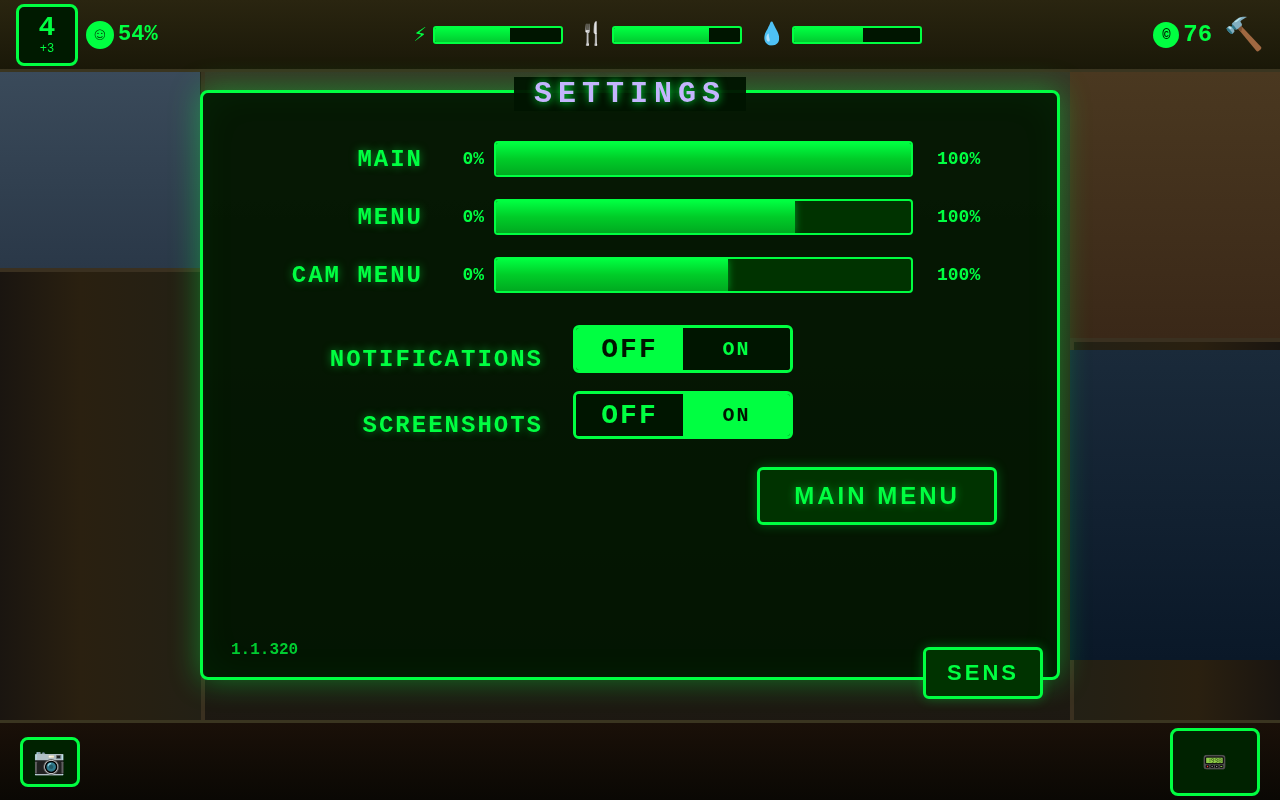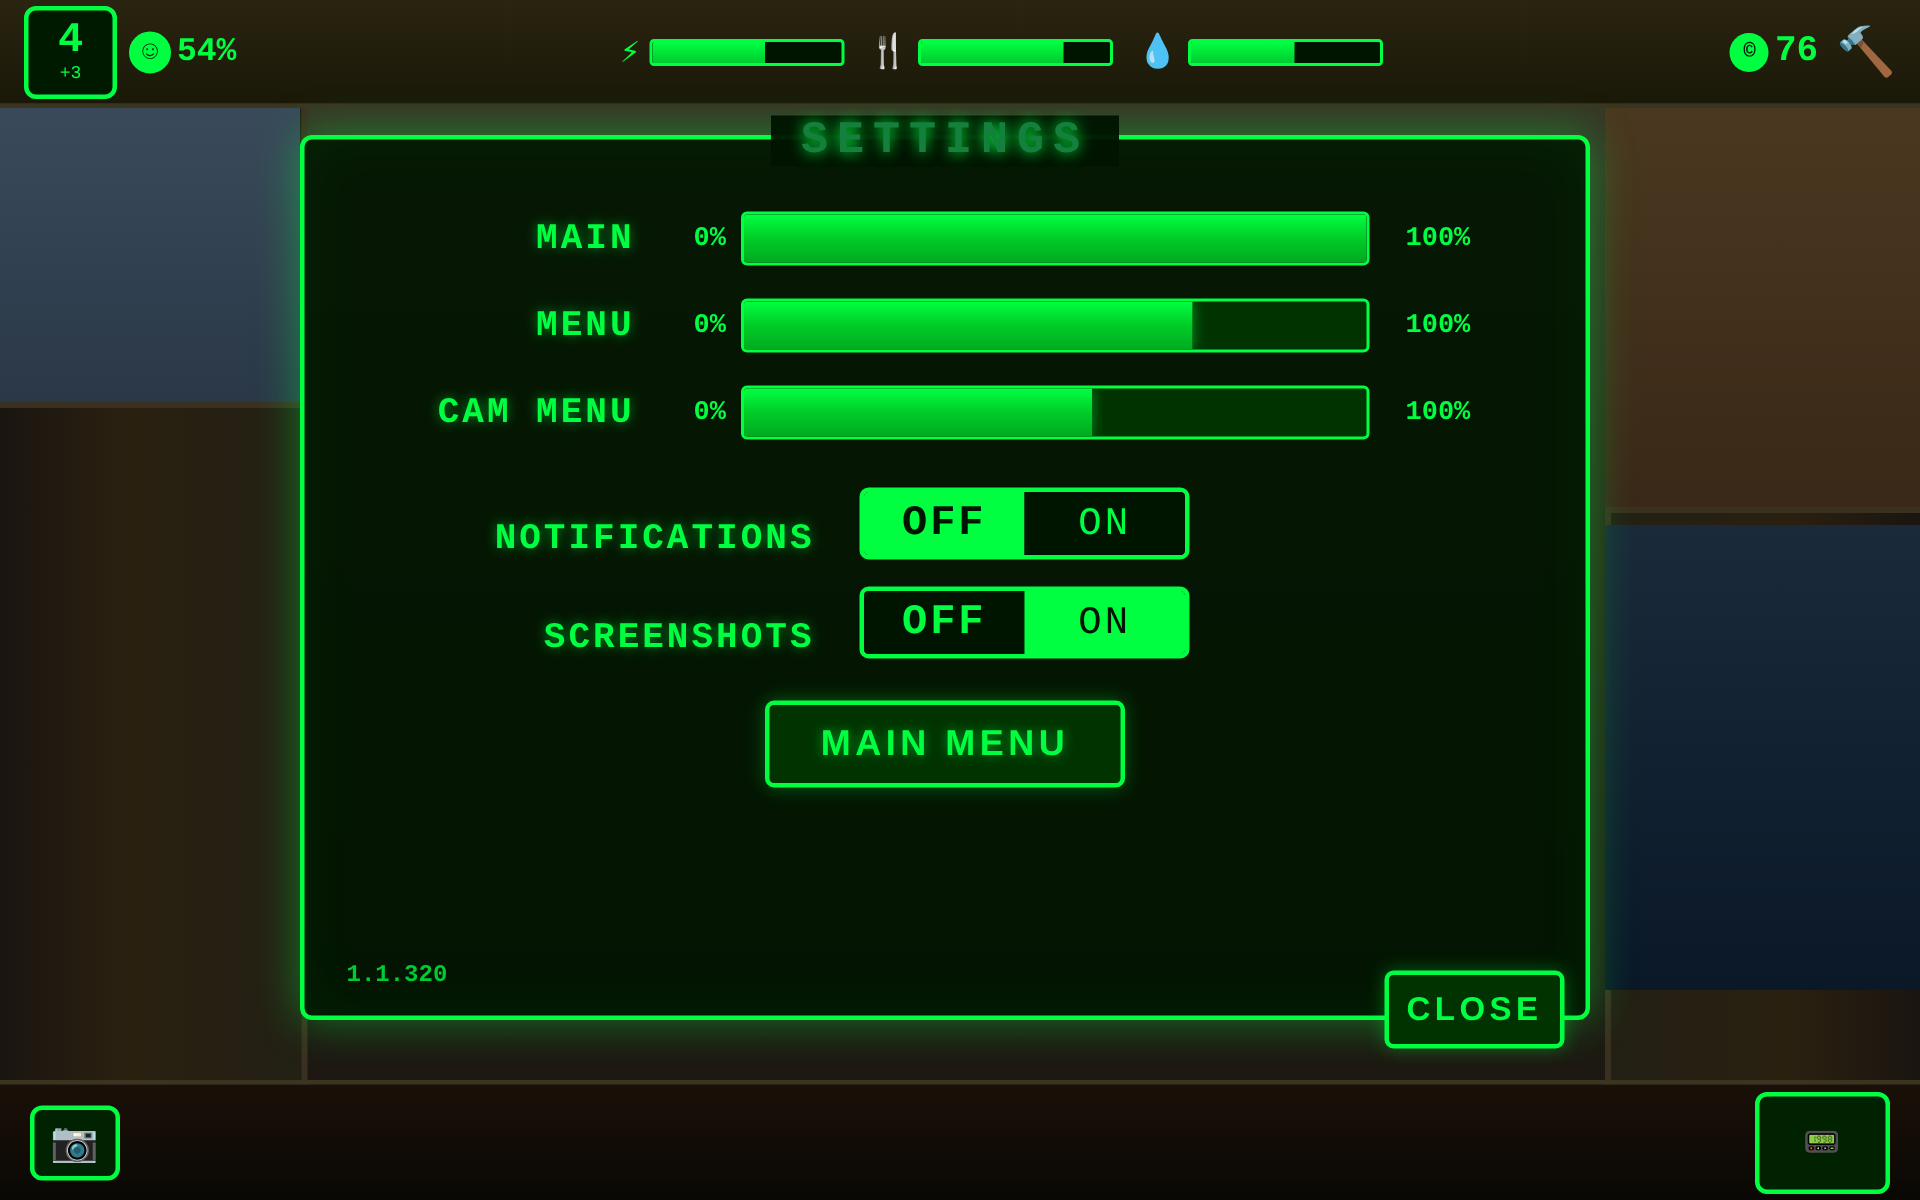--- a/index.html
+++ b/index.html
@@ -167,21 +167,21 @@
 
     .settings-title-bar {
       display: flex;
       justify-content: center;
       margin-top: -16px;
     }
 
     .settings-title {
       background: rgba(0, 20, 0, 0.95);
       padding: 0 20px;
-      color: #15803d;
+      color: #c4b5fd;
       font-size: 30px;
       font-weight: bold;
       letter-spacing: 6px;
       text-shadow: 0 0 10px #00ff41;
     }
 
     .settings-content {
       padding: 30px 60px 20px;
     }
 
@@ -276,22 +276,22 @@
       letter-spacing: 2px;
       background: #001500;
     }
 
     .toggle-on-side {
       flex: 1;
       display: flex;
       align-items: center;
       justify-content: center;
       color: #001500;
-      font-size: 26px;
-      font-weight: normal;
+      font-size: 20px;
+      font-weight: bold;
       letter-spacing: 2px;
     }
 
     .toggle-active-off .toggle-off-side {
       background: #00ff41;
       color: #001500;
     }
 
     .toggle-active-off .toggle-on-side {
       background: #001500;
@@ -304,21 +304,21 @@
     }
 
     .toggle-active-on .toggle-on-side {
       background: #00ff41;
       color: #001500;
     }
 
     
     .main-menu-btn-wrapper {
       display: flex;
-      justify-content: center;
+      justify-content: flex-end;
       margin-top: 28px;
     }
 
     .main-menu-btn {
       width: 240px;
       height: 58px;
       border: 3px solid #00ff41;
       border-radius: 6px;
       background: #003300;
       color: #00ff41;
@@ -566,21 +566,21 @@
     </div>
 
     <div class="main-menu-btn-wrapper">
       <button class="main-menu-btn">MAIN MENU</button>
     </div>
 
   </div>
 
   <span class="version-text">1.1.320</span>
 
-  <button class="close-btn">CLOSE</button>
+  <button class="close-btn">SENS</button>
 </div>
 
 <div class="bottom-bar">
   <button class="camera-btn">
     <span>📷</span>
   </button>
   <button class="pip-boy-btn">
     <span>📟</span>
   </button>
 </div>

